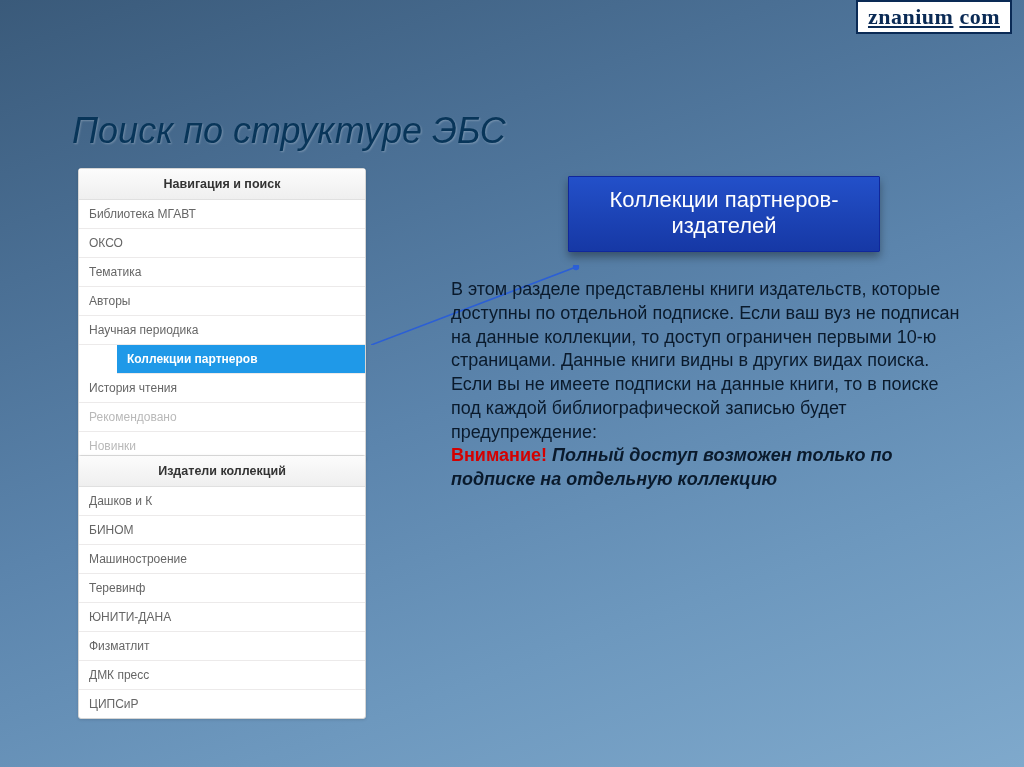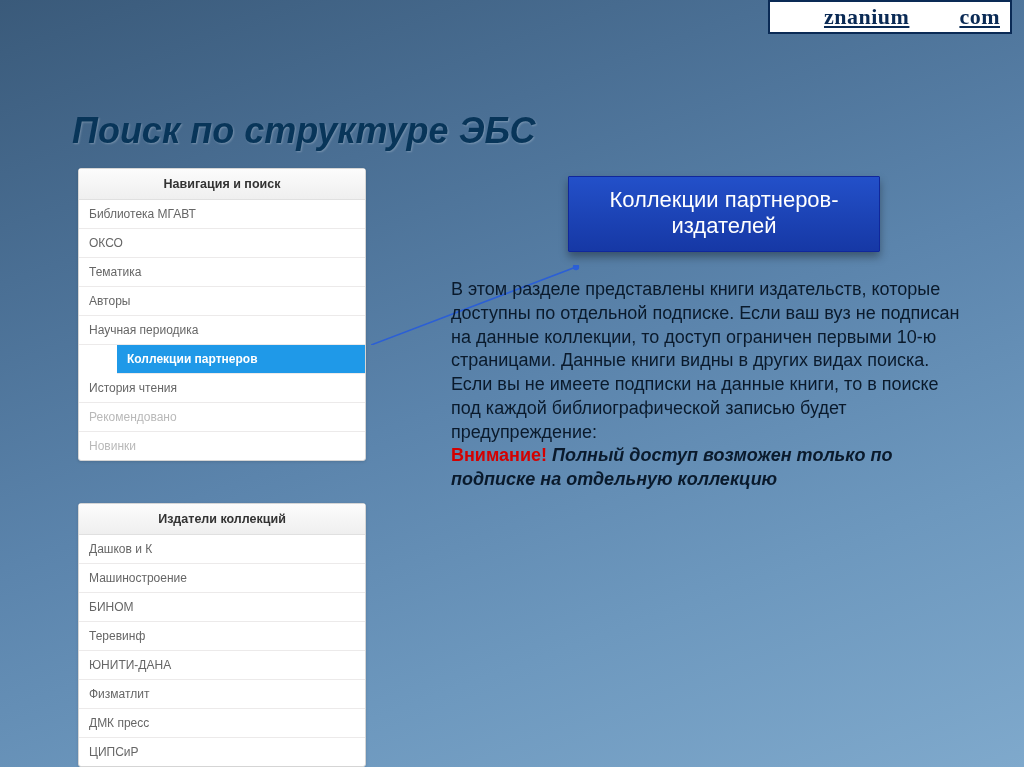--- a/index.html
+++ b/index.html
@@ -16,48 +16,48 @@
     right: 12px;
     background: #ffffff;
     border: 2px solid #0a2a55;
     padding: 2px 10px 2px 10px;
     font-family: "Times New Roman", serif;
     font-size: 22px;
     font-weight: bold;
     color: #0a2a55;
     letter-spacing: 0.5px;
   }
-  .logo .underline { text-decoration: underline; margin-left: 44px; }
+  .logo .underline { text-decoration: underline; }
 
   .slide-title {
     position: absolute;
     top: 110px;
     left: 72px;
     font-family: Arial, sans-serif;
     font-size: 36px;
-    font-weight: bold;
+    font-weight: normal;
     font-style: italic;
     color: #083559;
     text-shadow: 1px 1px 2px rgba(255,255,255,0.25);
     text-align: right;
   }
 
   
   .nav-panel, .pub-panel {
     position: absolute;
     left: 78px;
     width: 288px;
     background: #ffffff;
     border: 1px solid #d5d5d5;
     border-radius: 3px;
     font-size: 12px;
     box-shadow: 0 1px 3px rgba(0,0,0,0.12);
   }
   .nav-panel { top: 168px; }
-  .pub-panel { top: 455px; margin-top: 48px; }
+  .pub-panel { top: 455px; }
 
   .panel-header {
     background: linear-gradient(#fcfcfc, #efefef);
     border-bottom: 1px solid #e0e0e0;
     text-align: center;
     font-weight: bold;
     font-size: 12.5px;
     padding: 8px 16px;
     color: #333;
   }
@@ -133,22 +133,22 @@
   <div class="panel-item">Научная периодика</div>
   <div class="panel-item selected">Коллекции партнеров</div>
   <div class="panel-item">История чтения</div>
   <div class="panel-item muted">Рекомендовано</div>
   <div class="panel-item muted">Новинки</div>
 </div>
 
 <div class="pub-panel">
   <div class="panel-header">Издатели коллекций</div>
   <div class="panel-item">Дашков и К</div>
+  <div class="panel-item">БИНОМ</div>
   <div class="panel-item">Машиностроение</div>
-  <div class="panel-item">БИНОМ</div>
   <div class="panel-item">Теревинф</div>
   <div class="panel-item">ЮНИТИ-ДАНА</div>
   <div class="panel-item">Физматлит</div>
   <div class="panel-item">ДМК пресс</div>
   <div class="panel-item">ЦИПСиР</div>
 </div>
 
 <svg class="callout-line" viewBox="0 0 210 80">
   <line x1="0" y1="80" x2="205" y2="2" stroke="#2b5fd6" stroke-width="1.6"></line>
   <circle cx="205" cy="2" r="3.2" fill="#2b5fd6"></circle>

